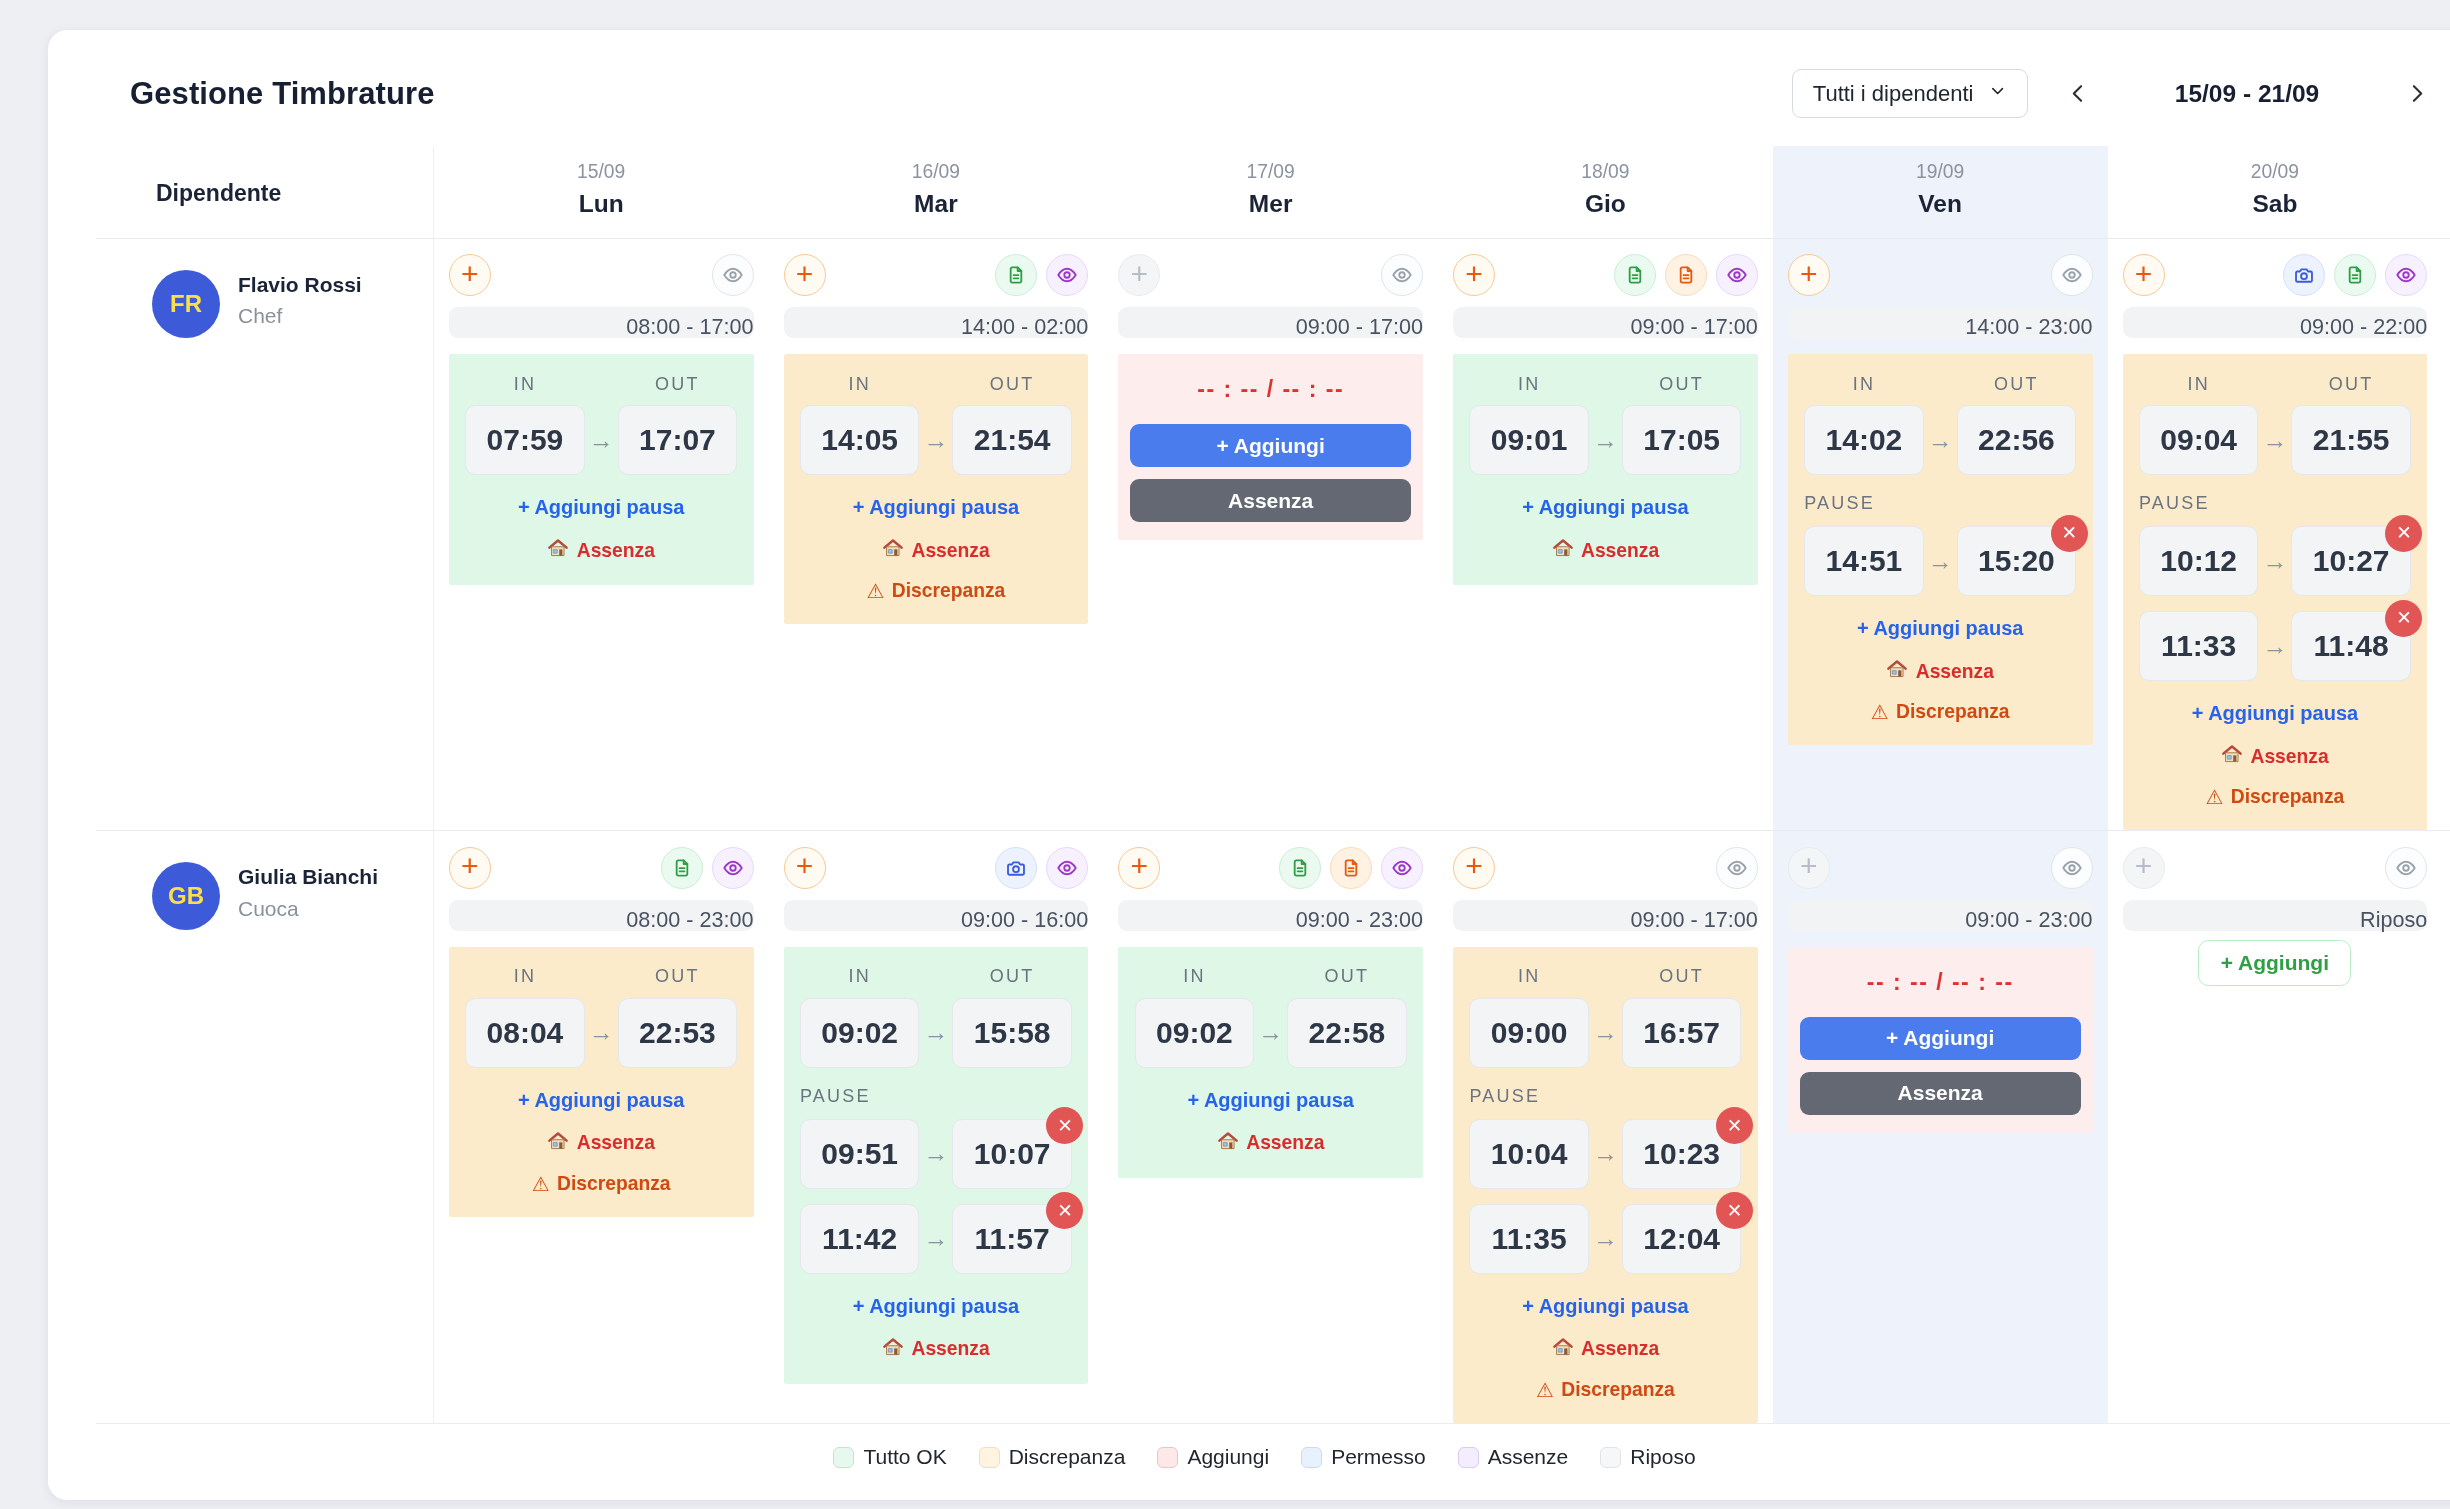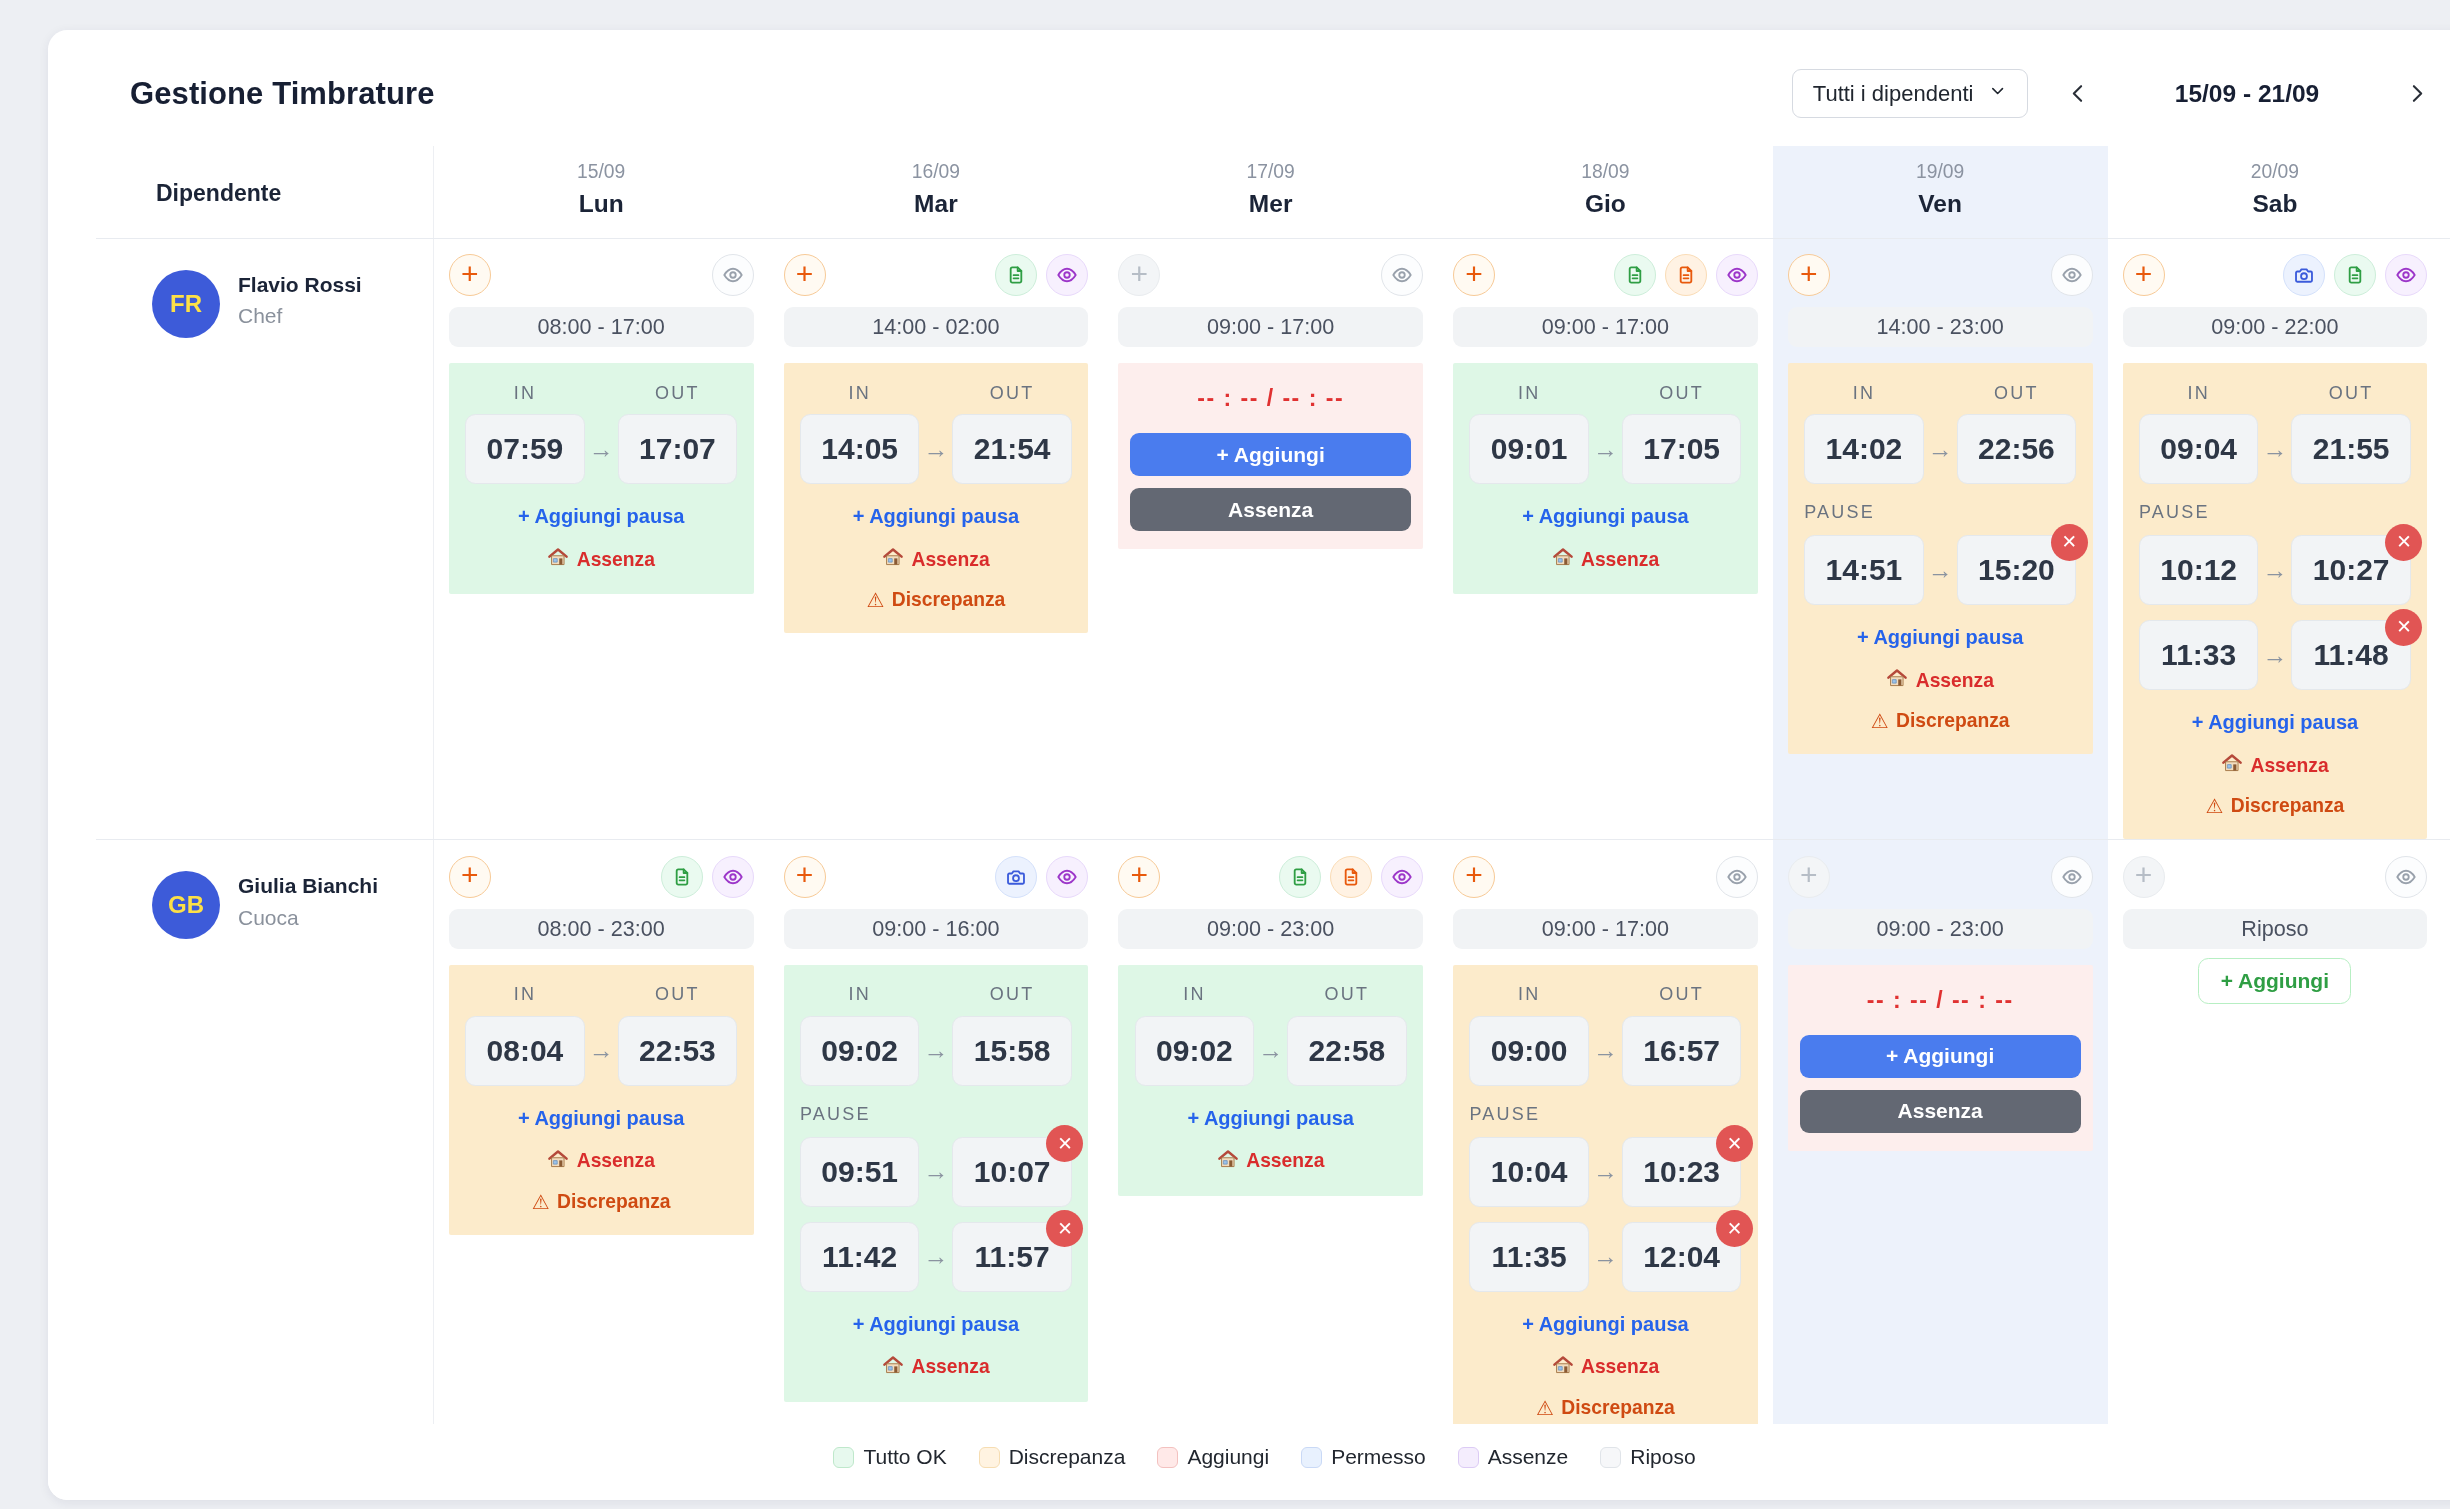--- a/index.html
+++ b/index.html
@@ -49,21 +49,21 @@
   .icon-c{width:42px;height:42px;border-radius:50%;display:flex;align-items:center;justify-content:center;box-sizing:border-box;cursor:pointer;flex:none;}
   .icon-c svg{width:22px;height:22px;}
   .plus{font-size:30px;font-weight:400;line-height:1;padding-bottom:3px;}
   .p-act{background:#fffaf2;border:1.5px solid #f7ca97;color:#e8590c;}
   .p-dis{background:#f3f5f7;border:1.5px solid #e9ecef;color:#b6bdc6;cursor:default;}
   .c-eyeg{background:#fcfdfe;border:1.5px solid #e1e5ea;color:#99a1ac;}
   .c-eyep{background:#f7f0fe;border:1.5px solid #e8d9fb;color:#9c36c9;}
   .c-docg{background:#eafaf0;border:1.5px solid #cdeeda;color:#2f9e44;}
   .c-doco{background:#fff2e3;border:1.5px solid #fadcb6;color:#e8590c;}
   .c-cam{background:#ecf2fe;border:1.5px solid #d4e1fb;color:#3b5bdb;}
-  .sched{margin-top:10.4px;background:#f1f3f5;border-radius:9px;height:40px;line-height:39px;text-align:center;font-size:21.6px;color:#4a5160;font-weight:500;}
+  .sched{margin-top:10.4px;background:#f1f3f5;border-radius:9px;height:31px;line-height:39px;text-align:right;font-size:21.6px;color:#4a5160;font-weight:500;}
   .card{margin-top:16.4px;border-radius:2px;padding:19.3px 16.4px 21px;}
   .card.ok{background:#def7e6;}
   .card.warn{background:#fcebcb;}
   .card.missing{background:#fdeeed;padding:22px 12px 18px;}
   .card.stub{height:350px;padding:0;}
   .io-grid{display:grid;grid-template-columns:1fr 33px 1fr;align-items:center;}
   .io-label{text-align:center;font-size:18px;letter-spacing:2.2px;color:#6a7380;font-weight:500;margin-bottom:10.4px;}
   .tbox{background:#f2f4f6;border:1.5px solid #e4e8ec;border-radius:10.4px;height:68px;display:flex;align-items:center;justify-content:center;font-size:30px;color:#2e3746;font-weight:600;position:relative;cursor:text;}
   .arr{text-align:center;color:#8a93a0;font-size:25px;}
   .pause-title{font-size:18px;letter-spacing:2.2px;color:#6a7380;font-weight:500;margin:18px 0 12px;}

